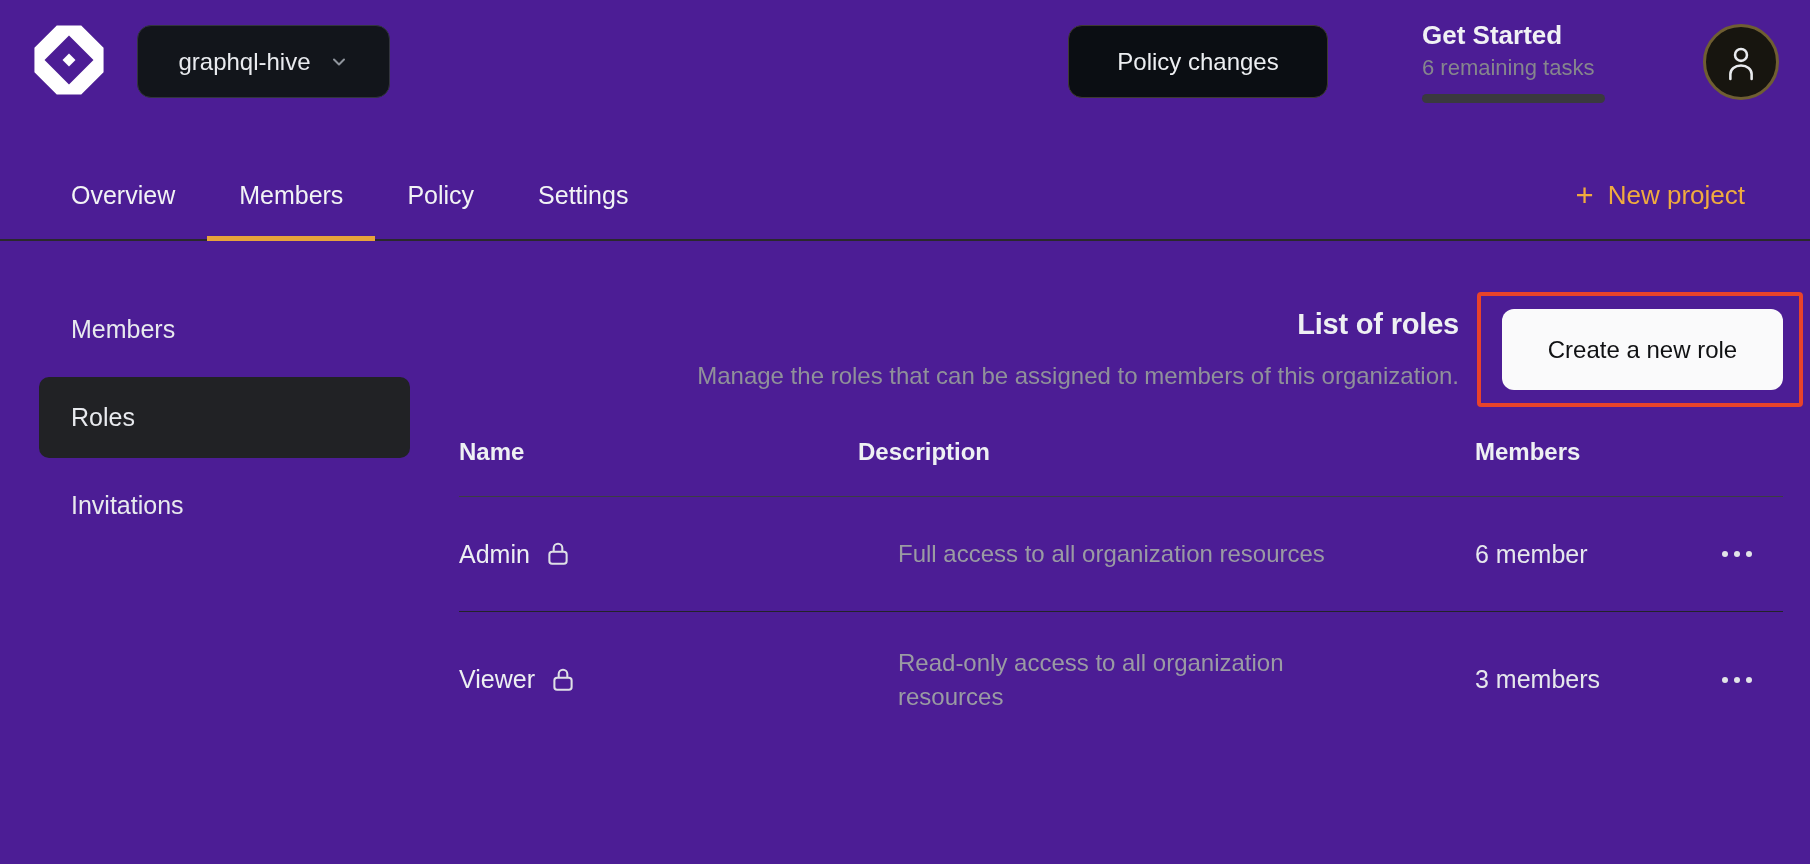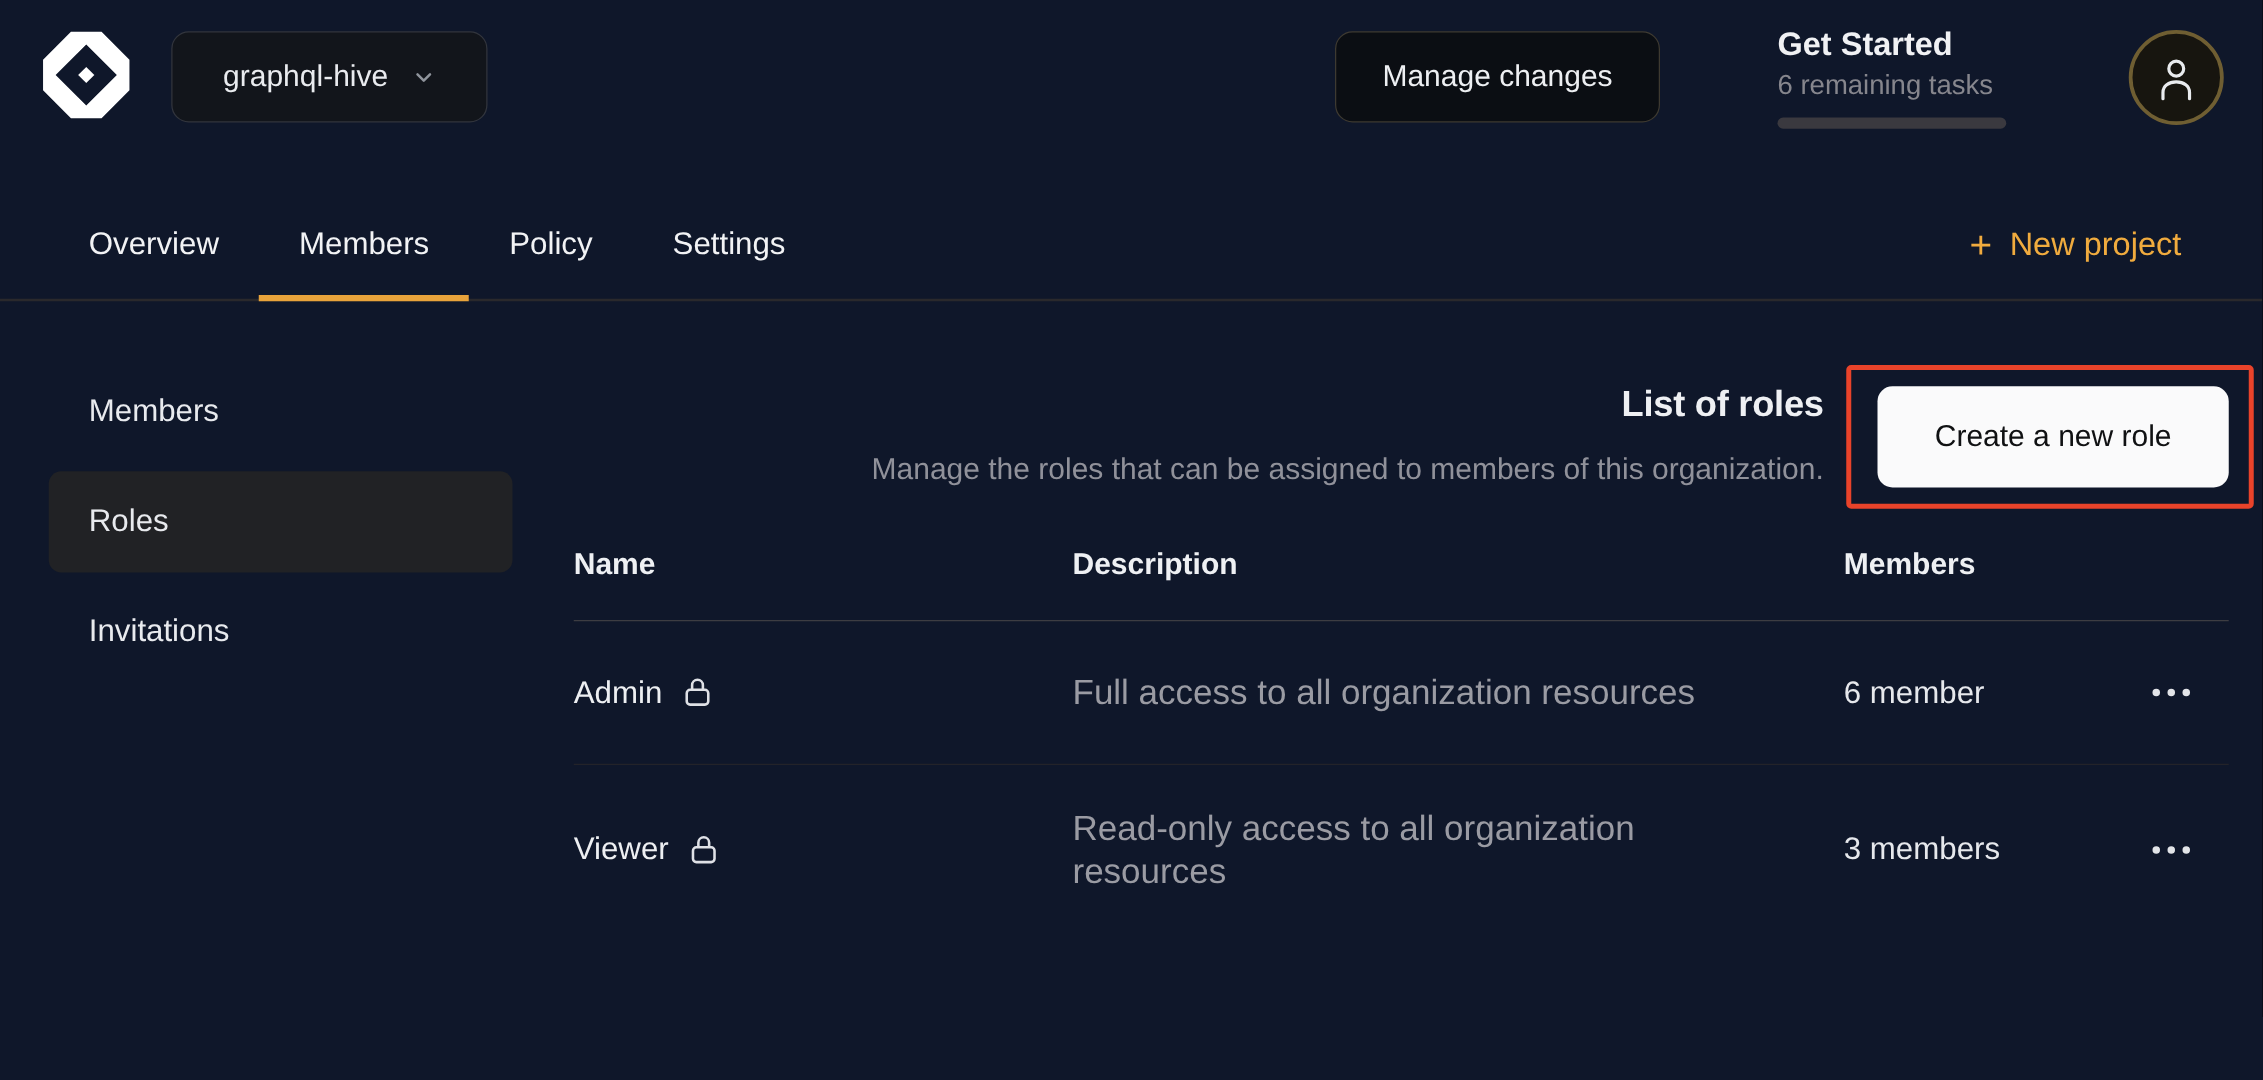--- a/index.html
+++ b/index.html
@@ -1,18 +1,18 @@
 <!DOCTYPE html>
 <html><head>
 <meta charset="utf-8">
 <style>
   * { margin:0; padding:0; box-sizing:border-box; }
   html,body { background:#060910; }
   body { font-family:"Liberation Sans","DejaVu Sans",sans-serif; color:#eceef2; }
-  .page { position:relative; width:1810px; height:864px; background:#0f172a; overflow:hidden; }
+  .page { position:relative; width:1810px; height:864px; background:#4c1d95; overflow:hidden; }
 
   
   .logo { position:absolute; left:33px; top:20px; width:72px; height:80px; display:flex; align-items:center; justify-content:center; }
   .org-picker { position:absolute; left:137px; top:25px; width:253px; height:73px; border:1px solid #32353d; border-radius:14px; background:#12151b; display:flex; align-items:center; justify-content:center; gap:18px; cursor:pointer; }
   .org-picker .org-label { font-size:24px; color:#e9ebef; }
   .btn-latest { position:absolute; left:1068px; top:25px; width:260px; height:73px; border:1px solid #3e3a31; border-radius:14px; background:#0b0e13; display:flex; align-items:center; justify-content:center; font-size:24px; color:#edeff2; cursor:pointer; }
   .get-started { position:absolute; left:1422px; top:19px; width:190px; }
   .gs-title { font-size:26px; font-weight:600; color:#f0f1f4; line-height:32px; }
   .gs-sub { font-size:22px; color:#86868d; margin-top:4px; line-height:26px; }
   .gs-bar { margin-top:13px; width:183px; height:9px; border-radius:5px; background:#3a393f; }
@@ -42,21 +42,21 @@
 
   .roles-table { position:absolute; left:459px; top:430px; width:1324px; }
   .tgrid { display:grid; grid-template-columns:399px 617px 215px 93px; }
   .thead { height:67px; align-items:start; padding-top:8px; border-bottom:1px solid #3d3d42; }
   .th { font-size:24px; font-weight:700; color:#eef0f3; }
   .trow { border-bottom:1px solid #232329; align-items:center; }
   .trow.last { border-bottom:none; }
   .row-admin { height:115px; }
   .row-viewer { height:135px; }
   .cell-name { display:flex; align-items:center; gap:15px; font-size:25px; color:#edeff2; }
-  .cell-desc { font-size:28px; color:#9a9ba3; line-height:34px; padding-right:80px; }
+  .cell-desc { font-size:24px; color:#9a9ba3; line-height:34px; padding-right:80px;margin-left:40px; }
   .cell-members { font-size:25px; color:#e6e8ec; }
   .cell-actions { display:flex; align-items:center; justify-content:center; }
   .dots { display:flex; gap:6px; cursor:pointer; padding:10px; }
   .dots i { width:6px; height:6px; border-radius:50%; background:#e2e4e8; display:block; }
 
   .lock { color:#dfe1e6; display:flex; }
   svg { display:block; }
 </style>
 </head>
 <body>
@@ -73,21 +73,21 @@
   <div class="org-picker">
     <span class="org-label">graphql-hive</span>
     <span>
       <svg width="20" height="20" viewBox="0 0 24 24" fill="none" stroke="#8f949c" stroke-width="2.4" stroke-linecap="round" stroke-linejoin="round">
         <polyline points="6,9 12,15 18,9"></polyline>
       </svg>
     </span>
   </div>
 
   <div class="btn-latest">
-    <span>Manage changes</span>
+    <span>Policy changes</span>
   </div>
 
   <div class="get-started">
     <div class="gs-title">Get Started</div>
     <div class="gs-sub">6 remaining tasks</div>
     <div class="gs-bar"></div>
   </div>
 
   <div class="avatar">
     <span>

